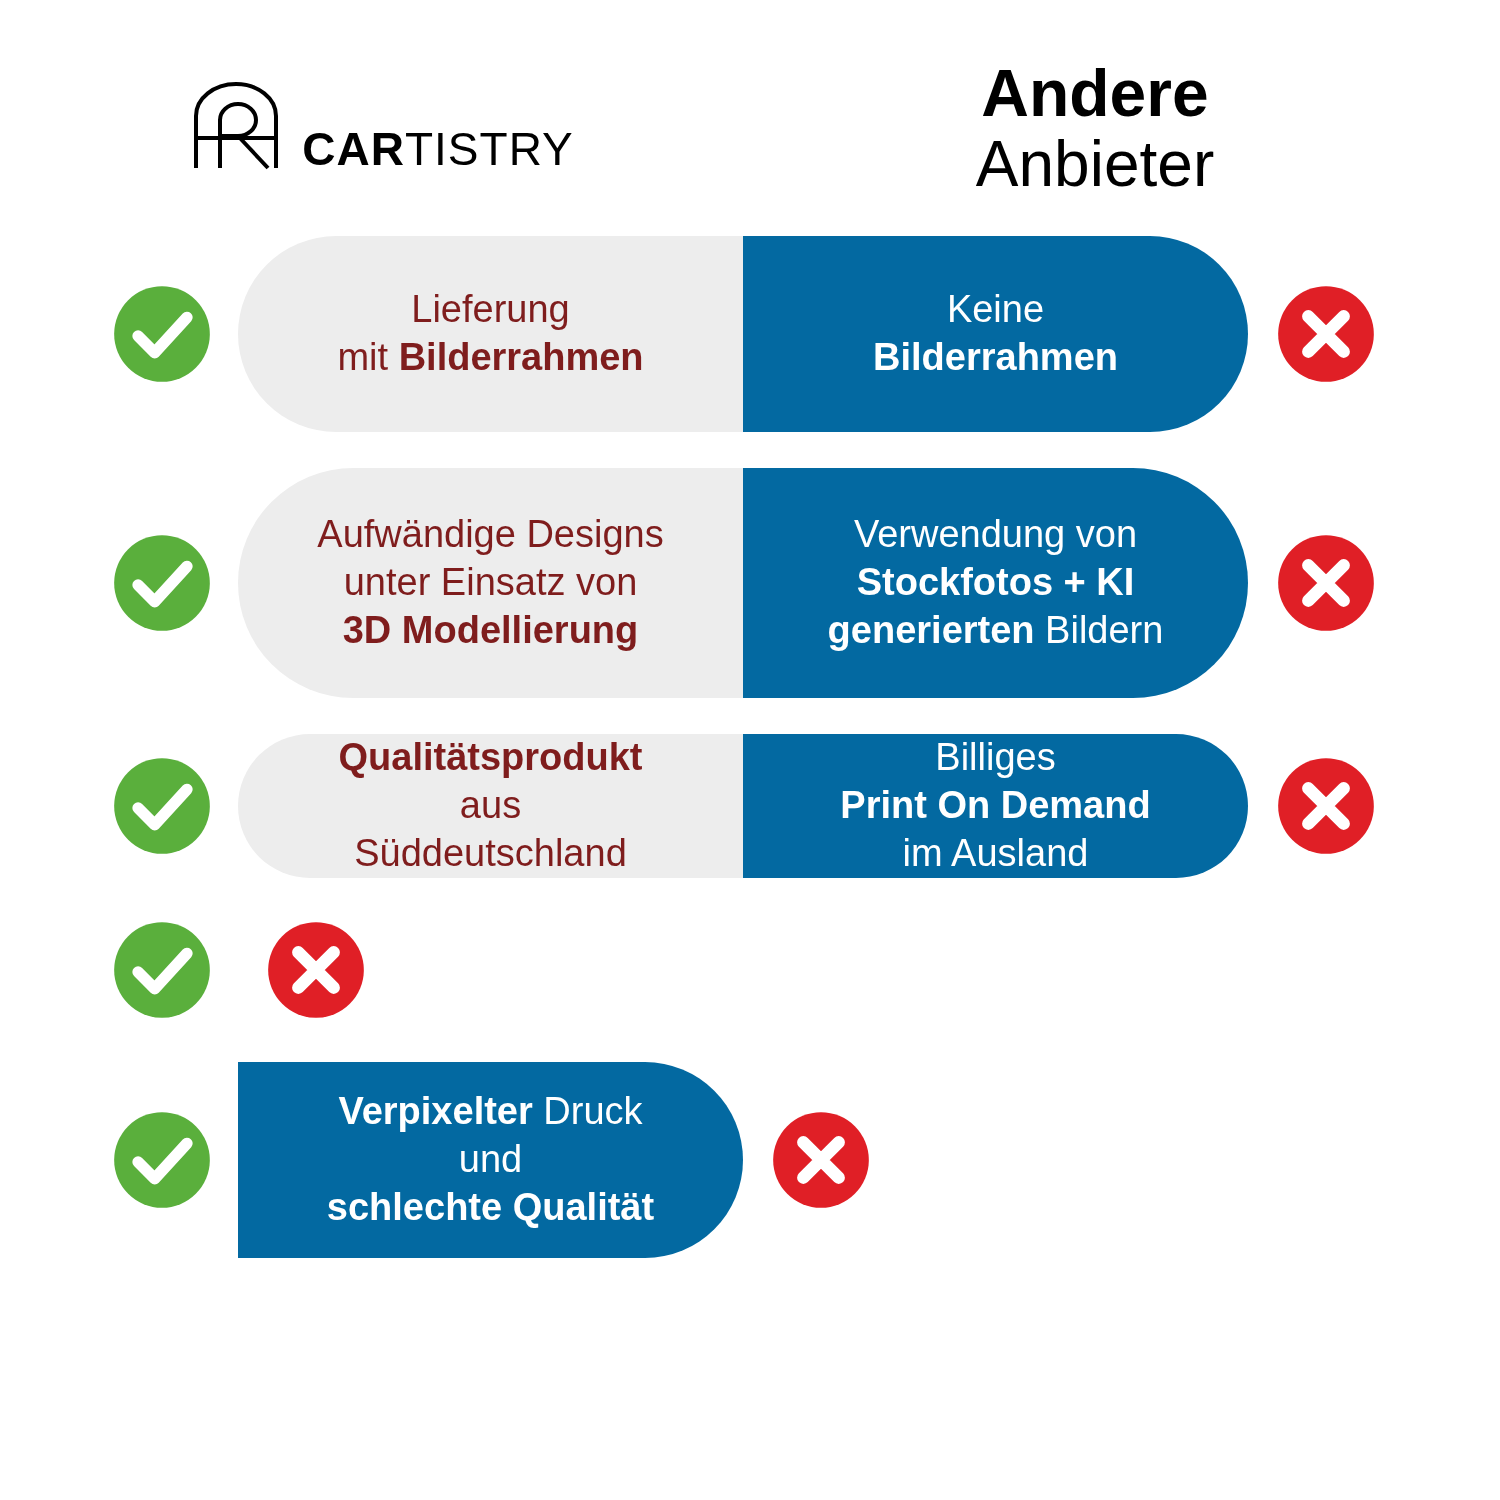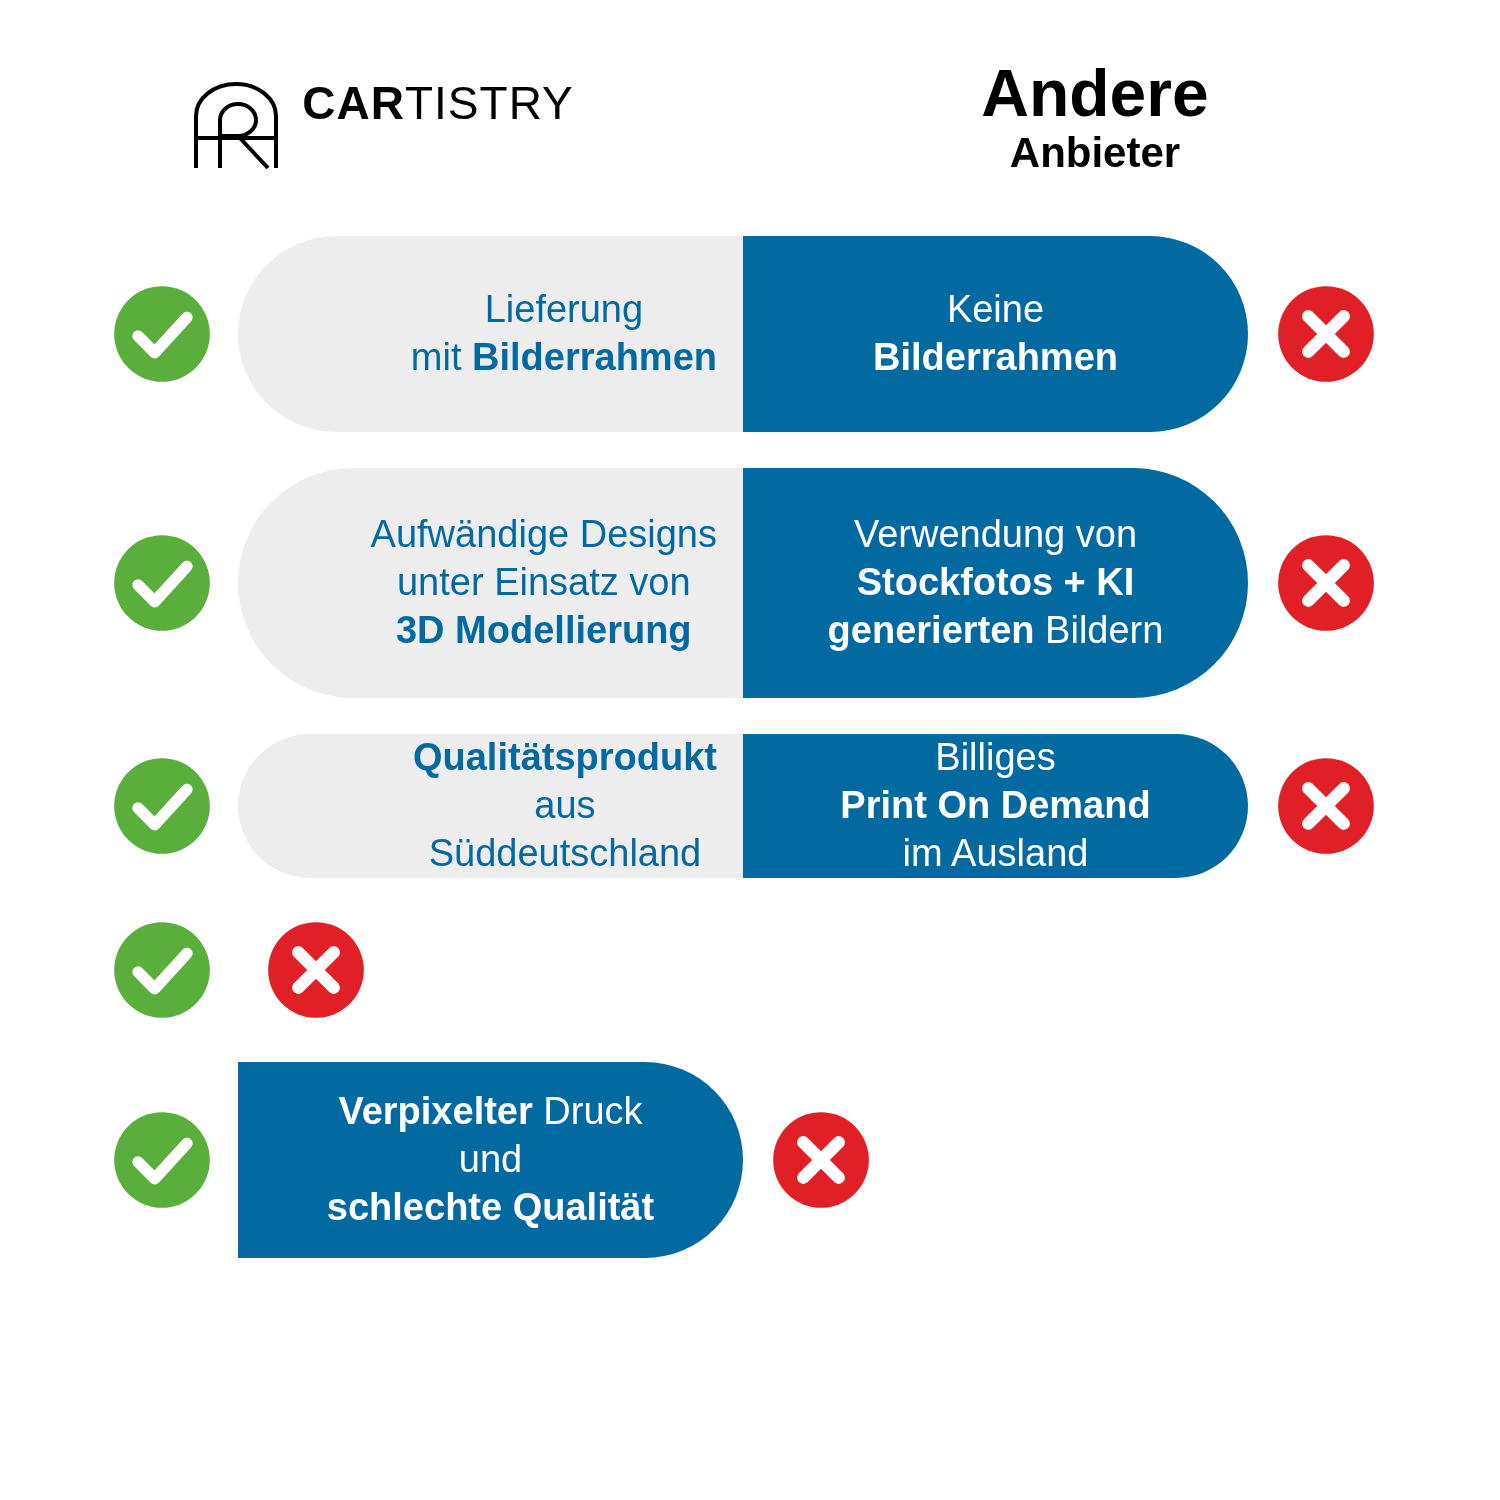--- a/index.html
+++ b/index.html
@@ -27,21 +27,21 @@
     top: 58px;
     left: 0;
     width: 1500px;
     height: 140px;
     display: flex;
     align-items: flex-start;
   }
   .brand-col {
     width: 750px;
     display: flex;
-    align-items: flex-start;
+    align-items: flex-end;
     justify-content: center;
     padding-top: 18px;
     box-sizing: border-box;
   }
   .brand-logo {
     width: 120px;
     height: 100px;
     flex: 0 0 auto;
     margin-right: 6px;
   }
@@ -58,22 +58,22 @@
     text-align: center;
     padding-right: 60px;
     box-sizing: border-box;
   }
   .other-line1 {
     font-size: 66px;
     font-weight: bold;
     line-height: 1.08;
   }
   .other-line2 {
-    font-size: 42px;
-    font-weight: bold;
+    font-size: 64px;
+    font-weight: normal;
     line-height: 1.12;
   }
 
   
   .rows {
     position: absolute;
     top: 236px;
     left: 0;
     width: 1500px;
   }
@@ -104,24 +104,23 @@
     display: flex;
     align-items: center;
     justify-content: center;
     text-align: center;
     box-sizing: border-box;
     padding: 8px 26px;
   }
   .cell-left {
     width: 505px;
     background: #ededed;
-    color: #0369a1;
+    color: #7f1d1d;
     border-top-left-radius: 999px;
     border-bottom-left-radius: 999px;
-    justify-content: flex-end;
   }
   .cell-right {
     width: 505px;
     background: #0369a1;
     color: #ffffff;
     border-top-right-radius: 999px;
     border-bottom-right-radius: 999px;
   }
   .txt {
     font-size: 38px;

